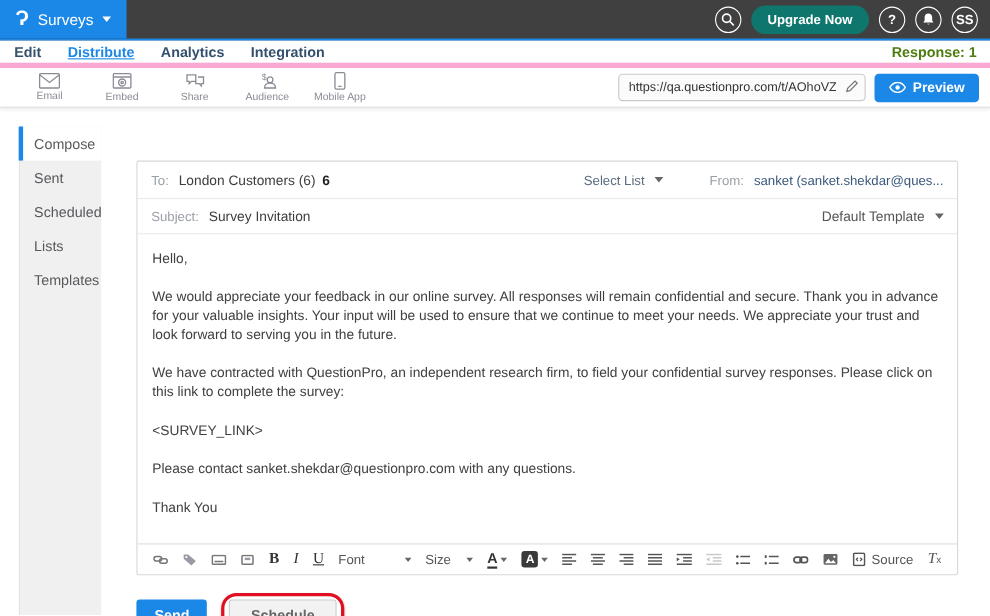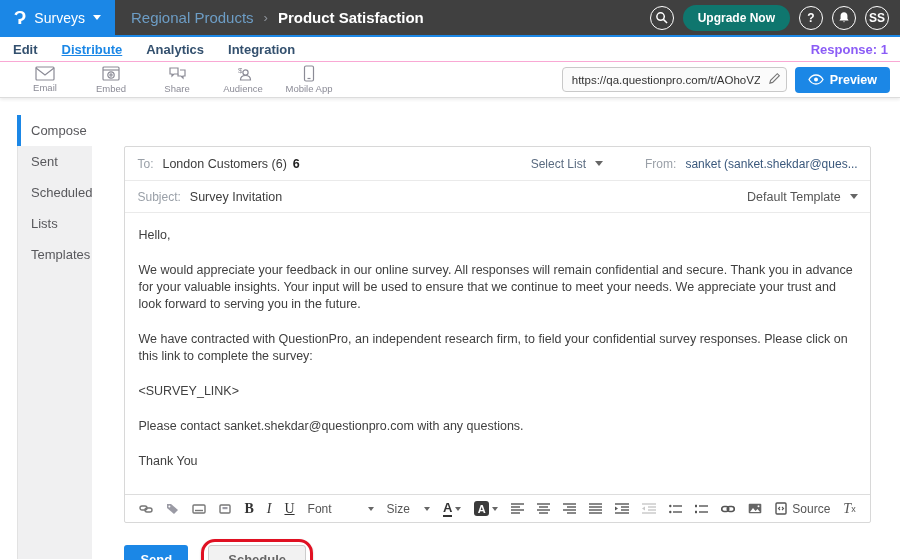--- a/index.html
+++ b/index.html
@@ -14,25 +14,25 @@
   .tri { width: 0; height: 0; border-left: 4px solid transparent; border-right: 4px solid transparent; border-top: 5px solid currentColor; display: inline-block; }
   .breadcrumb { display: flex; align-items: center; gap: 10px; margin-left: 16px; font-size: 15px; }
   .bc-parent { color: #6d9dc5; cursor: pointer; }
   .bc-sep { color: #8d9299; font-size: 13px; }
   .bc-current { color: #ffffff; font-weight: 600; }
   .header-right { margin-left: auto; display: flex; align-items: center; gap: 9px; margin-right: 11px; }
   .hdr-circle { width: 24px; height: 24px; border: 1.5px solid #fff; border-radius: 50%; color: #fff; display: flex; align-items: center; justify-content: center; font-size: 12px; font-weight: bold; cursor: pointer; flex: 0 0 auto; }
   .upgrade-btn { background: #0f766e; border: none; color: #fff; font-family: inherit; font-weight: bold; font-size: 12px; padding: 6px 15px; border-radius: 13px; cursor: pointer; }
 
   
-  .nav-row { height: 25px; background: #fff; border-bottom: 1px solid #f9a8d4; display: flex; align-items: center; }
+  .nav-row { height: 25px; background: #fff; border-bottom: 5px solid #f9a8d4; display: flex; align-items: center; }
   .nav-tab { font-size: 13px; font-weight: bold; color: #33506e; margin-left: 24px; cursor: pointer; text-decoration: none; }
   .nav-tab:first-child { margin-left: 13px; }
   .nav-tab.active { color: #1b87e6; text-decoration: underline; }
-  .response { margin-left: auto; margin-right: 12px; font-size: 13px; font-weight: bold; color: #8b5cf6; }
+  .response { margin-left: auto; margin-right: 12px; font-size: 13px; font-weight: bold; color: #4d7c0f; }
 
   
   .toolbar-row { height: 36px; background: #fff; border-bottom: 1px solid #dcdcdc; box-shadow: 0 2px 3px rgba(0,0,0,.07); display: flex; align-items: center; position: relative; z-index: 3; }
   .channel { width: 66px; display: flex; flex-direction: column; align-items: center; gap: 1px; color: #8b8b96; cursor: pointer; }
   .channel:first-of-type { margin-left: 12px; }
   .channel-label { font-size: 9.5px; color: #8b8b96; }
   .channel svg { stroke: #8b8b96; fill: none; stroke-width: 1.2; }
   .url-wrap { margin-left: auto; position: relative; }
   .url-input { width: 225px; height: 25px; border: 1px solid #c9c9c9; border-radius: 4px; background: #fbfbfb; font-family: inherit; font-size: 11.5px; color: #333; padding: 0 26px 0 9px; }
   .pencil-btn { position: absolute; right: 6px; top: 5px; background: none; border: none; cursor: pointer; padding: 0; }
@@ -87,25 +87,20 @@
   .schedule-btn { background: #f2f2f2; border: 1px solid #cccccc; border-radius: 3px; color: #666; font-family: inherit; font-size: 13px; font-weight: 600; padding: 6px 19px; cursor: pointer; }
 </style>
 </head>
 <body>
 
 <div class="header">
   <div class="logo-box">
     <span class="logo-glyph">Ɂ</span>
     <span class="menu-label">Surveys</span>
     <span class="tri"></span>
-  </div>
-  <div class="breadcrumb">
-    <span class="bc-parent">Regional Products</span>
-    <span class="bc-sep">›</span>
-    <span class="bc-current">Product Satisfaction</span>
   </div>
   <div class="header-right">
     <span class="hdr-circle">
       <svg width="13" height="13" viewBox="0 0 14 14">
           <circle cx="6" cy="6" r="4" stroke="#fff" stroke-width="1.6" fill="none"></circle>
           <line x1="9" y1="9" x2="13" y2="13" stroke="#fff" stroke-width="1.6"></line>
         </svg>
     </span>
     <button class="upgrade-btn">Upgrade Now</button>
     <span class="hdr-circle">

